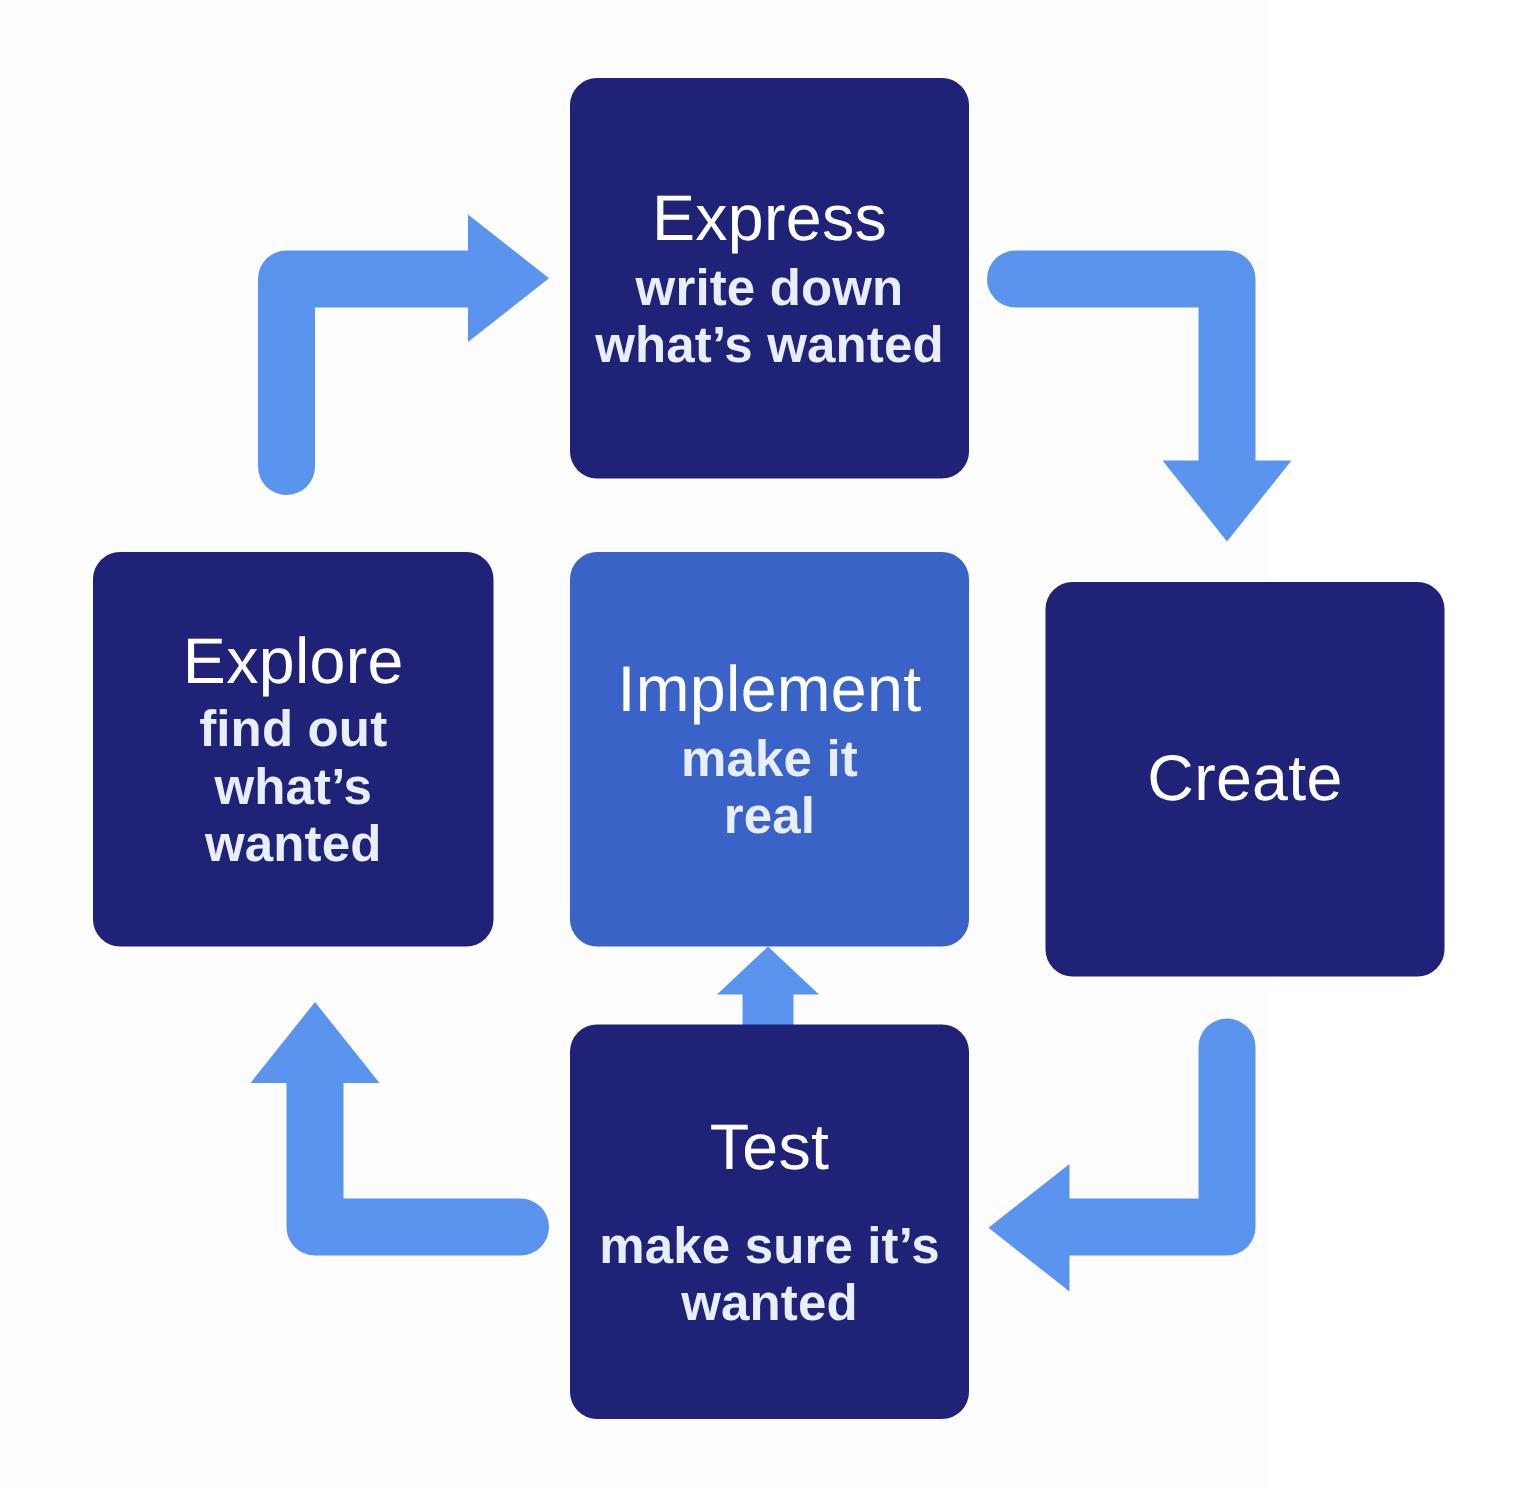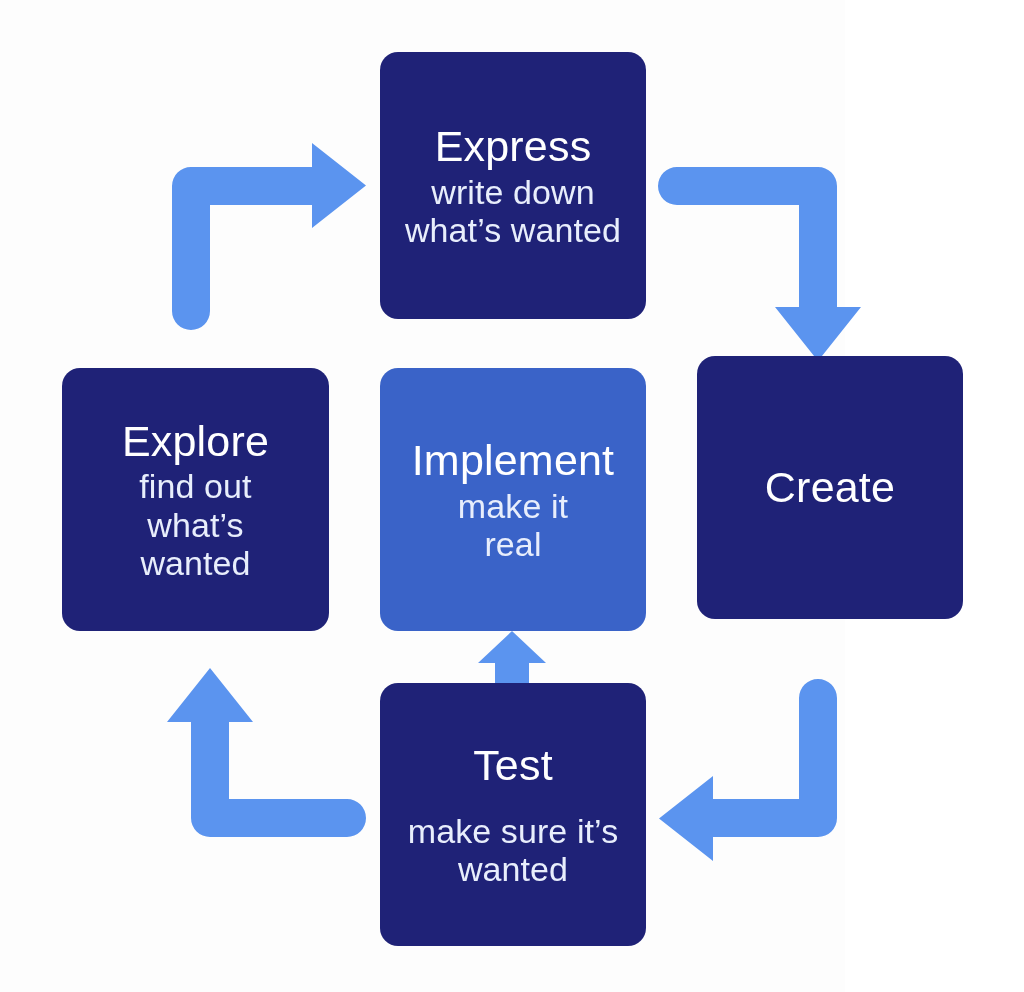--- a/index.html
+++ b/index.html
@@ -41,31 +41,31 @@
   }
   .node-title {
     font-size: 43px;
     font-weight: 400;
     color: #ffffff;
     letter-spacing: 0.2px;
     white-space: nowrap;
   }
   .node-sub {
     font-size: 34px;
-    font-weight: 400;
+    font-weight: 700;
     color: #e8eefc;
     letter-spacing: 0.1px;
     margin-top: 2px;
     max-width: 250px;
   }
   
   #node-express  { left: 380px; top: 52px;  width: 266px; height: 267px; }
   #node-explore  { left: 62px;  top: 368px; width: 267px; height: 263px; }
   #node-implement{ left: 380px; top: 368px; width: 266px; height: 263px; }
-  #node-create   { left: 697px; top: 356px; width: 266px; height: 263px; }
+  #node-create   { left: 697px; top: 388px; width: 266px; height: 263px; }
   #node-test     { left: 380px; top: 683px; width: 266px; height: 263px; gap: 20px; }
 </style>
 </head>
 <body>
 
 <div id="diagram-root">
 
   <svg id="cycle-svg" viewBox="0 0 1024 992" aria-hidden="true">
 
     <g>

